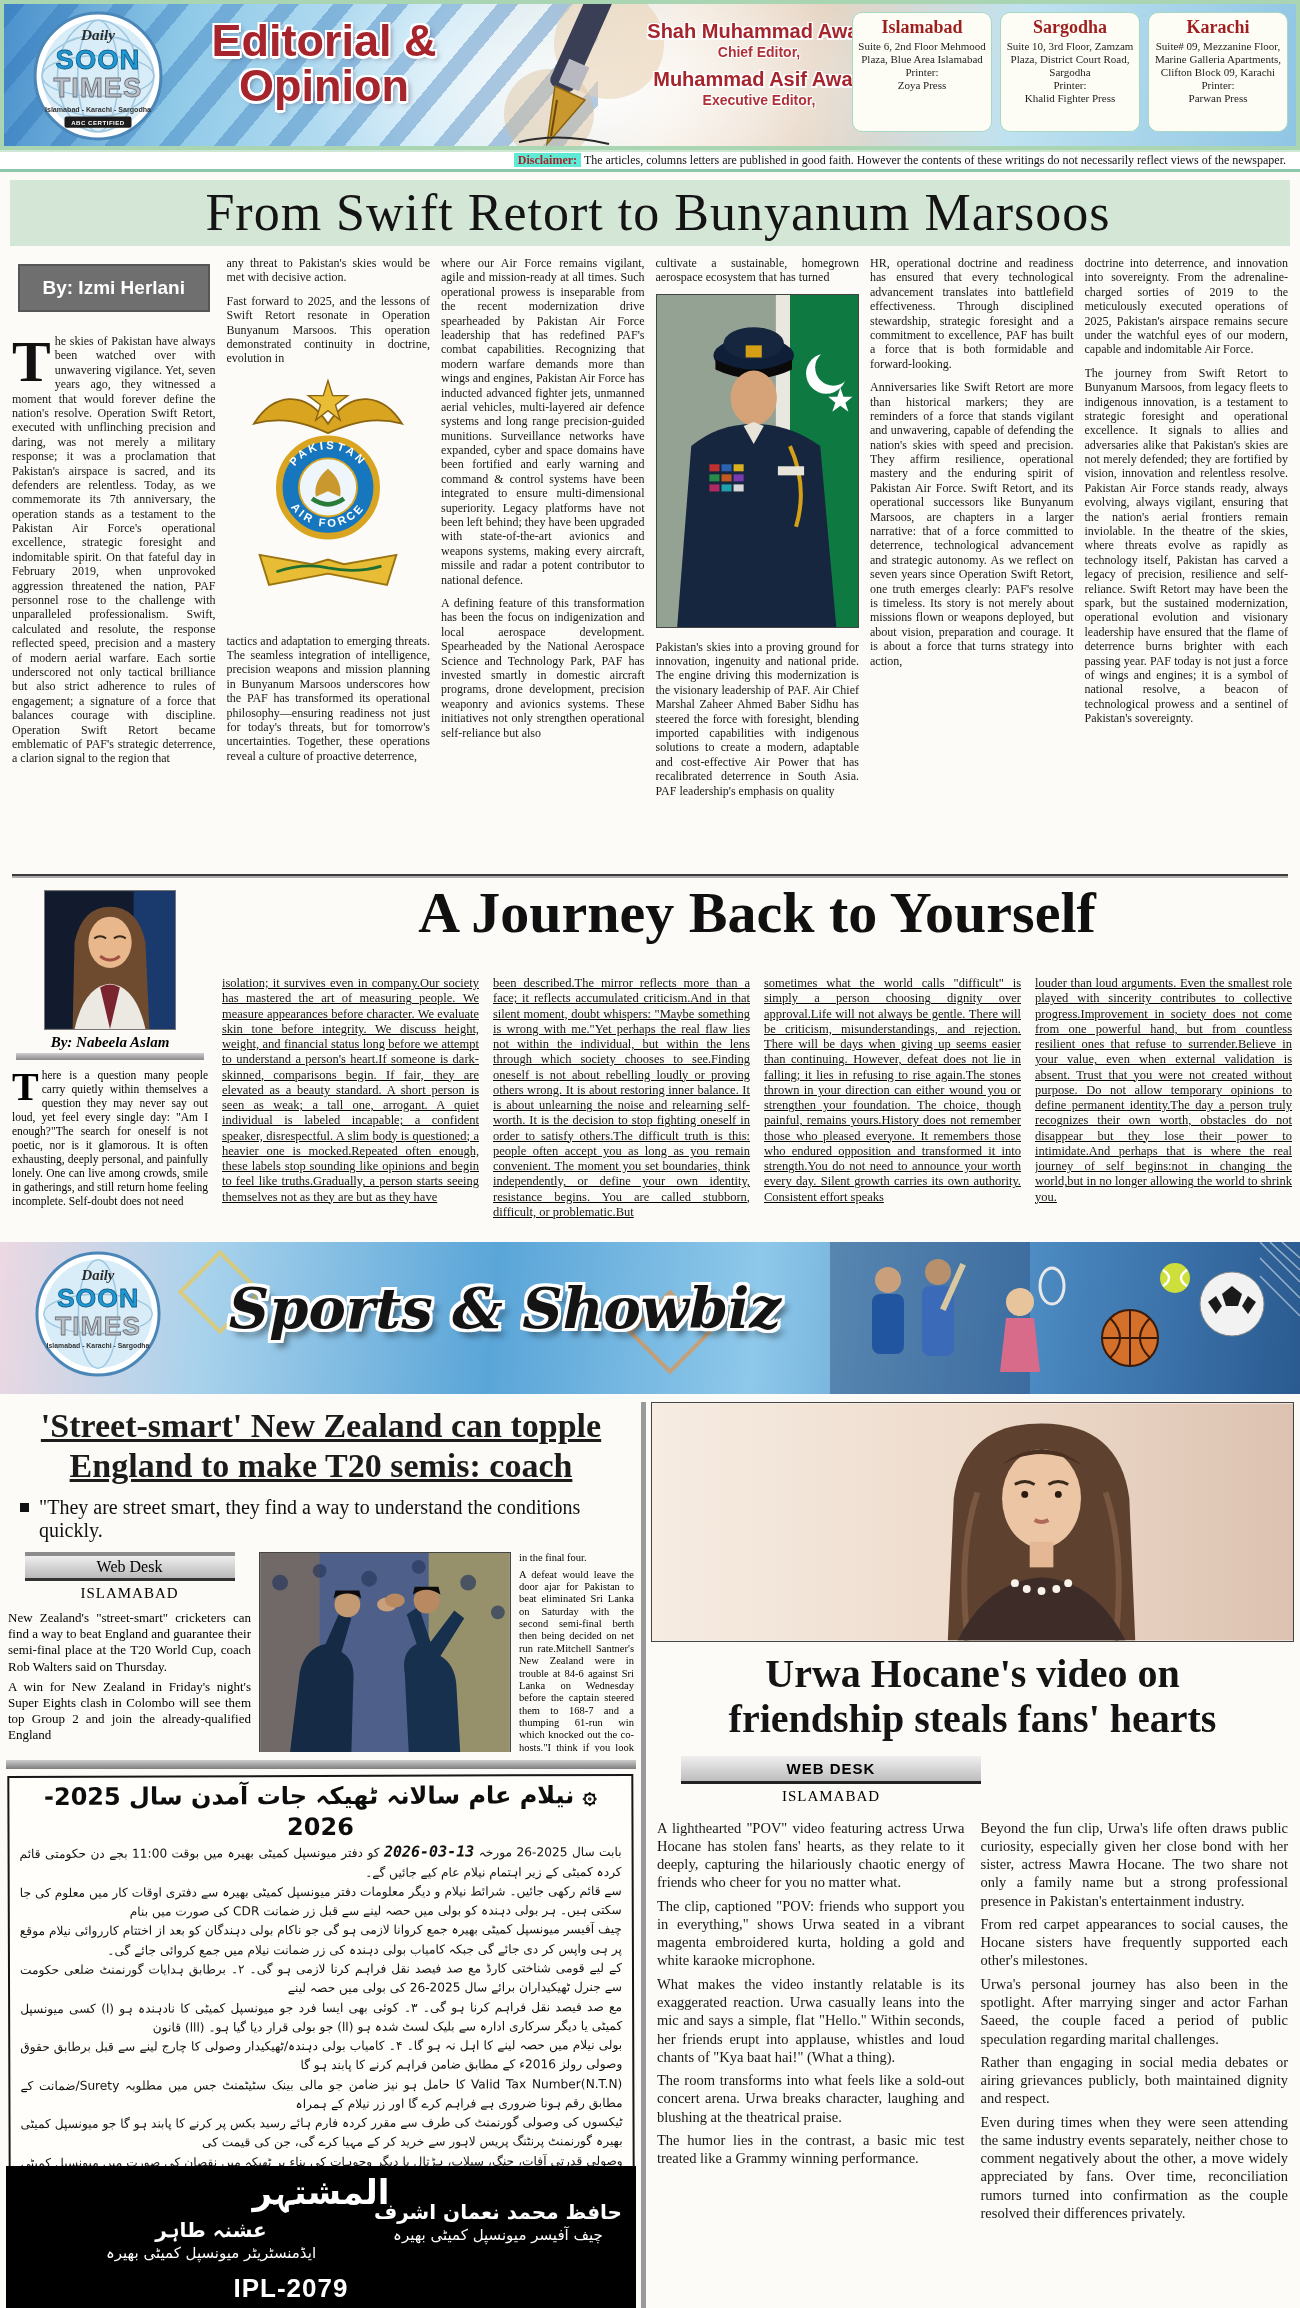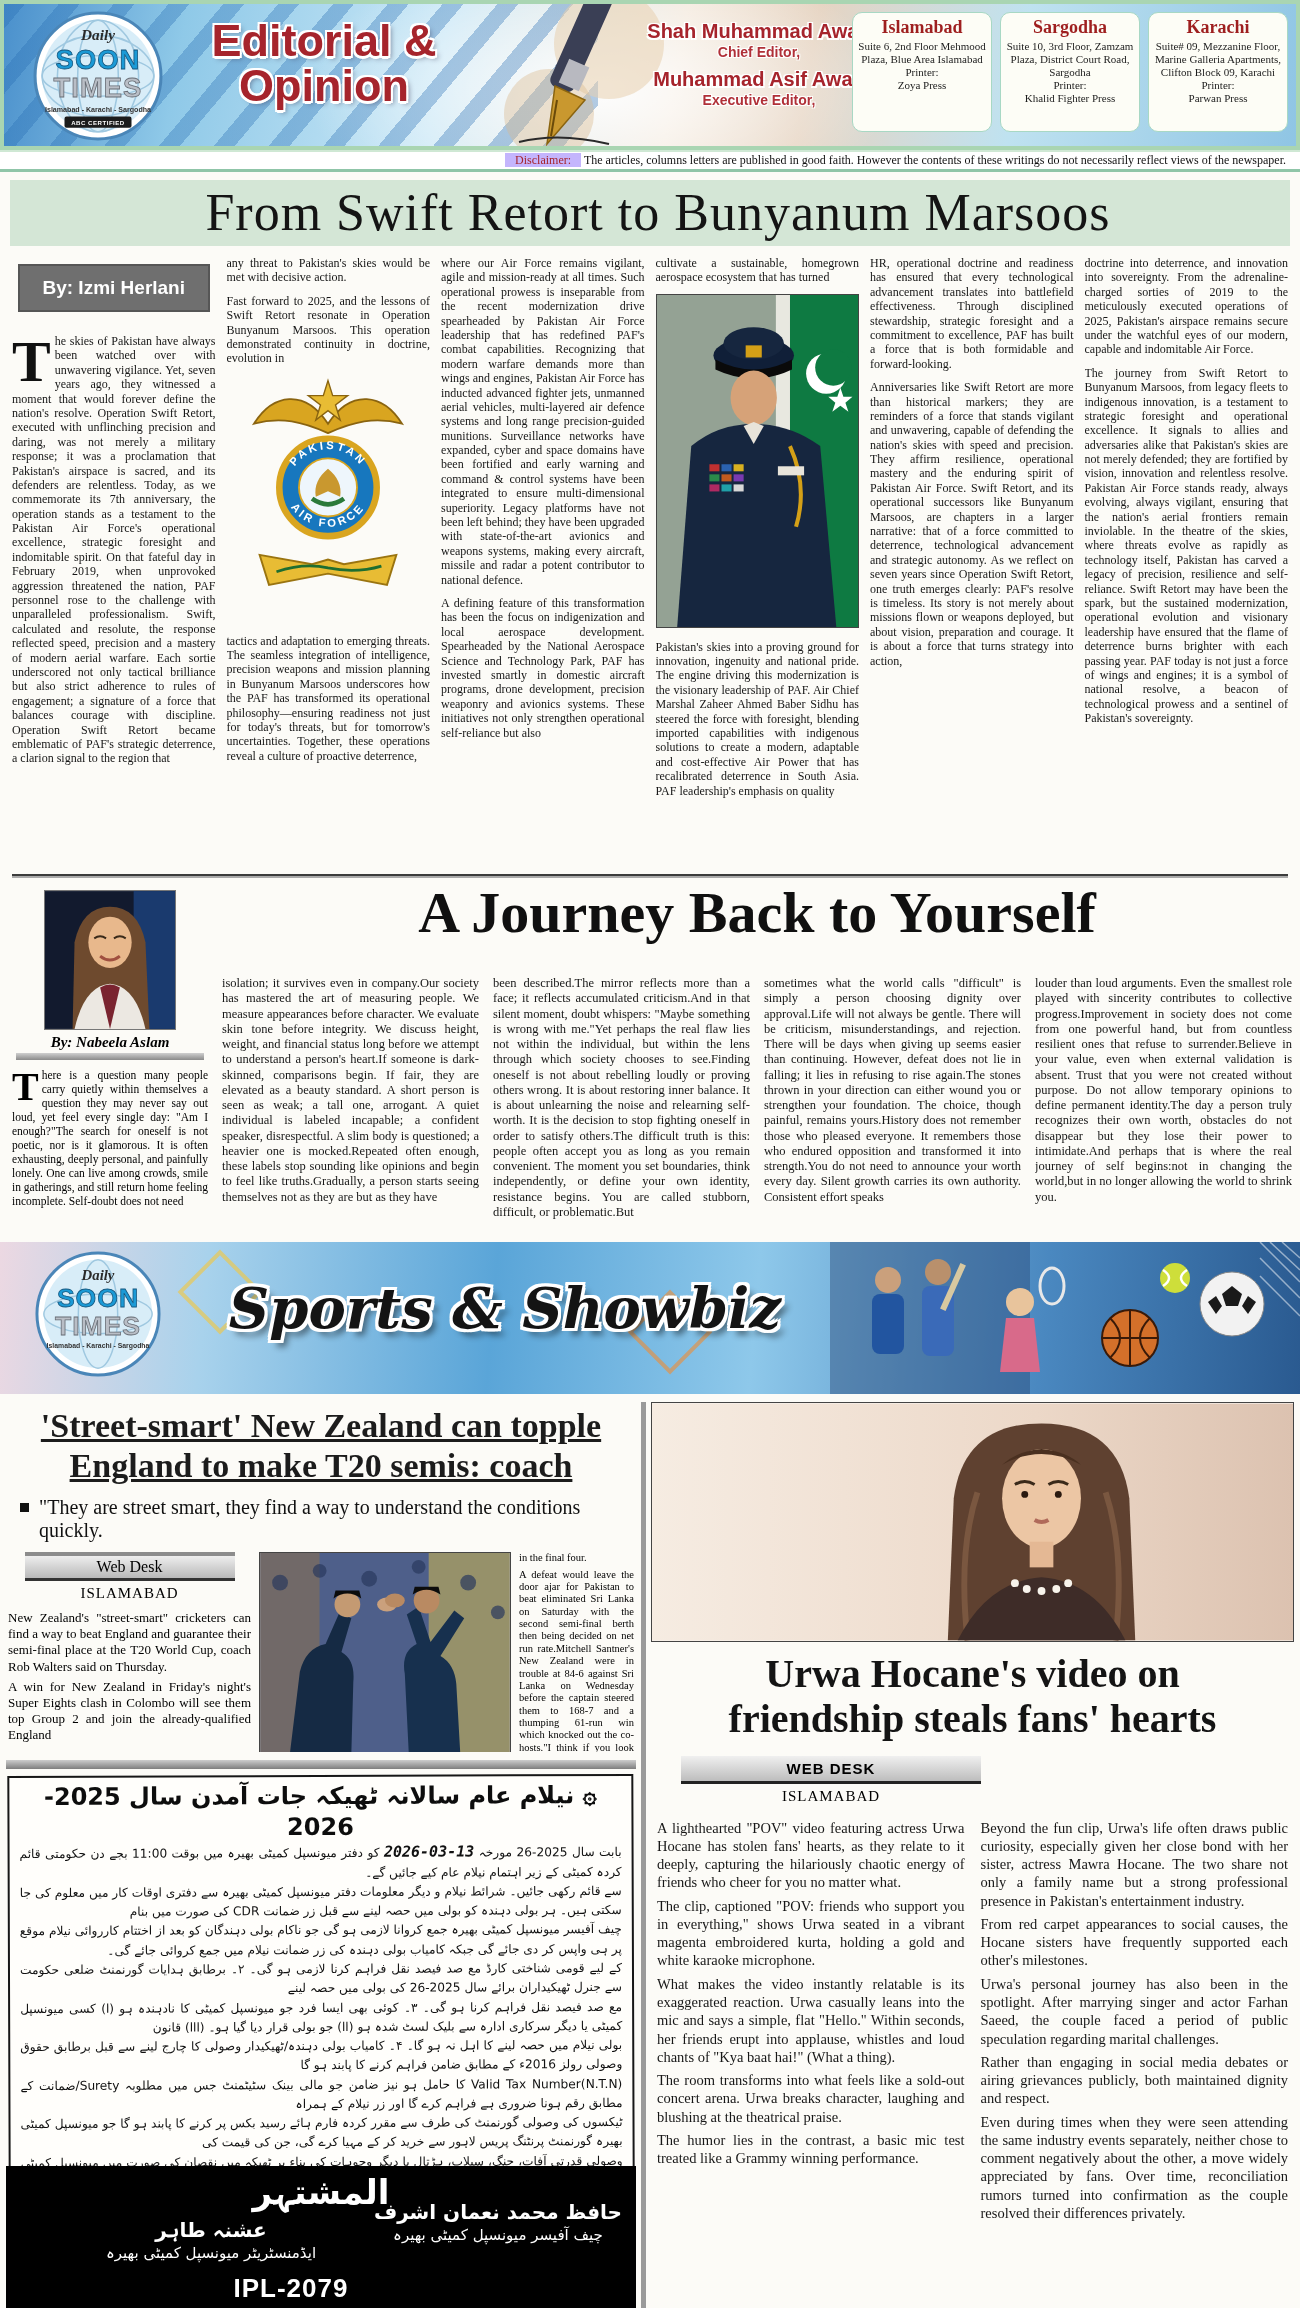--- a/index.html
+++ b/index.html
@@ -29,21 +29,21 @@
   .editor-name { font:800 20px "Liberation Sans", sans-serif; color:#a6242c;
       text-shadow:-1.5px -1.5px 0 #fff,1.5px -1.5px 0 #fff,-1.5px 1.5px 0 #fff,1.5px 1.5px 0 #fff; }
   .editor-role { font:700 14px "Liberation Sans", sans-serif; color:#b03038; margin:1px 0 8px;
       text-shadow:-1px -1px 0 #fff,1px -1px 0 #fff,-1px 1px 0 #fff,1px 1px 0 #fff; }
   .offices { position:absolute; right:8px; top:8px; display:flex; gap:8px; }
   .office-card { width:140px; height:120px; background:#fdfdf6; border:1.5px solid #a8d8c4; border-radius:10px; padding:4px 4px; text-align:center; }
   .office-city { font:700 18px "Liberation Serif", serif; color:#9e1f1f; }
   .office-addr { font:11px/1.18 "Liberation Serif", serif; color:#1d1d1d; margin-top:2px; }
   .office-printer-label, .office-printer { font:11px/1.2 "Liberation Serif", serif; color:#1d1d1d; }
   .disclaimer-row { height:22px; background:#fff; text-align:right; padding:3px 14px 0 0; font:12px "Liberation Serif", serif; color:#111; border-bottom:3px solid #8fc5a8; }
-  .disclaimer-label { color:#a6242c; font-weight:400; background:#c4b5fd; padding:0 10px; }
+  .disclaimer-label { color:#a6242c; font-weight:700; background:#5eead4; padding:0 4px; }
 
   
   .headline1-box { margin:8px 10px 0; height:66px; background:#d4e6d6; display:flex; align-items:center; justify-content:center;padding-left:16px; }
   .headline1 { font:500 52px/1 "Liberation Serif", serif; color:#141414; letter-spacing:1px; }
 
   
   .article1 { margin:10px 12px 0; height:612px; display:flex; gap:11px; overflow:hidden; }
   .a1col { flex:1; height:100%; overflow:hidden; text-align:justify; font:12px/1.2 "Liberation Serif", serif; color:#161616; }
   .a1col p { margin-bottom:9px; }
   .byline-box { background:#6f6f6f; border:2px solid #565656; color:#fff; font:700 19px "Liberation Sans", sans-serif; text-align:center; padding:11px 4px; margin:8px 6px 22px; }
@@ -55,21 +55,21 @@
   .rule-thick { margin:6px 12px; height:4px; background:#3c3c3c; border-bottom:2px solid #aaa; }
 
   
   .article2 { margin:4px 12px 0; height:352px; position:relative; }
   .headline2 { position:absolute; left:210px; top:0; width:1070px; text-align:center; font:600 58px/1 "Liberation Serif", serif; color:#101010; }
   .a2col1 { position:absolute; left:0; top:6px; width:196px; height:344px; overflow:hidden; text-align:justify; font:11.5px/1.22 "Liberation Serif", serif; }
   .nabeela-photo { display:block; width:132px; height:140px; margin:0 auto; border:1px solid #777; }
   .byline2 { text-align:center; font:italic 700 15px "Liberation Serif", serif; margin:4px 0 2px; }
   .byline2-bar { height:7px; background:linear-gradient(#cfcfcf,#8a8a8a); margin:0 4px 8px; }
   .dropcap2 { float:left; font:700 40px/0.85 "Liberation Serif", serif; padding:2px 3px 0 0; }
-  .a2cols { position:absolute; left:210px; top:92px; width:1070px; height:260px; display:flex; gap:14px; }
+  .a2cols { position:absolute; left:210px; top:92px; width:1070px; height:260px; display:flex; gap:14px;text-decoration:underline; }
   .a2col { flex:1; overflow:hidden; text-align:justify; font:12.5px/1.22 "Liberation Serif", serif; color:#161616; }
 
   
   .sports-banner { position:relative; margin-top:6px; height:152px; overflow:hidden;
      background:linear-gradient(95deg,#ecd8e2 0%, #a8d2ec 16%, #5aa5d8 38%, #8ec8ea 58%, #4a88c0 80%, #2a5a90 100%); }
   .diamond { position:absolute; width:60px; height:60px; border:4px solid rgba(240,200,70,.65); transform:rotate(45deg); }
   .sports-logo { position:absolute; left:34px; top:8px; width:128px; height:128px; }
   .sports-title { position:absolute; left:205px; top:38px; width:600px; text-align:center;
      font:italic 800 56px/1 "DejaVu Serif", serif; color:#141414;
      text-shadow:-3px -3px 0 #fff,3px -3px 0 #fff,-3px 3px 0 #fff,3px 3px 0 #fff,0 -3px 0 #fff,0 3px 0 #fff,-3px 0 0 #fff,3px 0 0 #fff,6px 7px 6px rgba(0,0,0,.45); }

